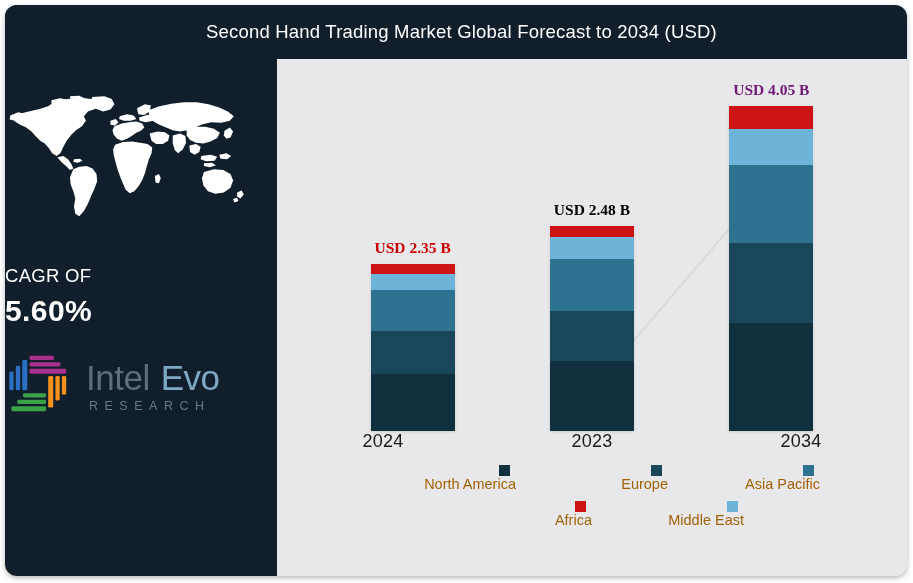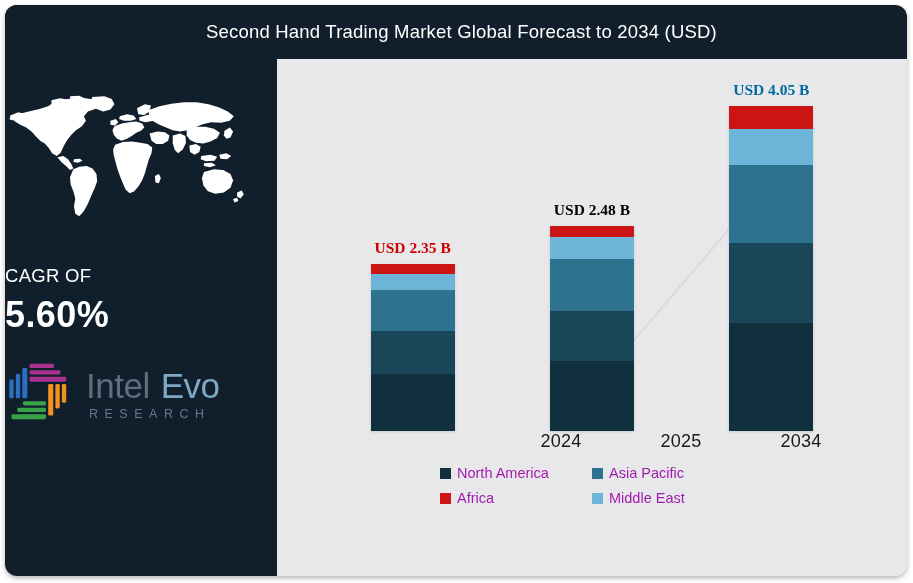--- a/index.html
+++ b/index.html
@@ -58,21 +58,21 @@
 
   .cagr-of {
     margin-top: 40px;
     font-size: 18.5px;
     letter-spacing: 0.3px;
     color: #ffffff;
     font-weight: 400;
   }
   .cagr-value {
     margin-top: 7px;
-    font-size: 36px;
+    font-size: 30px;
     font-weight: 700;
     letter-spacing: 0.4px;
     color: #ffffff;
   }
   .market-name {
     margin-top: 33px;
     font-size: 17.5px;
     color: #ffffff;
     font-weight: 400;
     letter-spacing: 0.1px;
@@ -182,21 +182,21 @@
   }
   .seg { width: 100%; }
 
   .year-row {
     position: absolute;
     left: 0;
     right: 0;
     top: 372px;
     height: 34px;
     display: flex;
-    justify-content: flex-end;
+    justify-content: space-between;
     padding: 0 46px;
     box-sizing: border-box;
     z-index: 2;
   }
   .year-cell {
     width: 120px;
     text-align: center;
     font-size: 18px;
     color: #1a1a1a;
     letter-spacing: 0.2px;
@@ -210,23 +210,24 @@
     z-index: 2;
   }
   .legend-row {
     display: flex;
     justify-content: center;
     align-items: center;
     margin-bottom: 9px;
   }
   .legend-item {
     display: flex;
-    align-items: center;
+    align-items: flex-end;
     font-size: 14.5px;
-    color: #a21caf;
+    color: #a16207;
+    flex-direction: column;
   }
   .legend-row.row1 .legend-item { width: 152px; }
   .legend-row.row2 .legend-item { width: 152px; }
   .legend-swatch {
     width: 11px;
     height: 11px;
     margin-right: 6px;
     flex: 0 0 11px;
   }
 </style>
@@ -357,44 +358,48 @@
               <div class="bar-label" style="color: #000000;">USD 2.48 B</div>
               <div class="bar-stack">
                 <div class="seg" style="background: rgb(204, 20, 20); height: 11px;"></div>
                 <div class="seg" style="background: rgb(108, 180, 216); height: 22px;"></div>
                 <div class="seg" style="background: rgb(45, 115, 144); height: 52px;"></div>
                 <div class="seg" style="background: rgb(26, 70, 89); height: 50px;"></div>
                 <div class="seg" style="background: rgb(16, 48, 61); height: 70px;"></div>
               </div>
             </div>
             <div class="bar-group">
-              <div class="bar-label" style="color: #0369a1; margin-top: 36px;">USD 4.05 B</div>
+              <div class="bar-label" style="color: #701a75; margin-top: 36px;">USD 4.05 B</div>
               <div class="bar-stack">
                 <div class="seg" style="background: rgb(204, 20, 20); height: 23px;"></div>
                 <div class="seg" style="background: rgb(108, 180, 216); height: 36px;"></div>
                 <div class="seg" style="background: rgb(45, 115, 144); height: 78px;"></div>
                 <div class="seg" style="background: rgb(26, 70, 89); height: 80px;"></div>
                 <div class="seg" style="background: rgb(16, 48, 61); height: 108px;"></div>
               </div>
             </div>
           </div>
 
         <div class="year-row">
             <div class="year-cell">2024</div>
-            <div class="year-cell">2025</div>
+            <div class="year-cell">2023</div>
             <div class="year-cell">2034</div>
           </div>
 
         <div class="legend">
           <div class="legend-row row1">
               <div class="legend-item">
                 <span class="legend-swatch" style="background: rgb(16, 48, 61);"></span>
                 <span>North America</span>
               </div>
               <div class="legend-item">
+                <span class="legend-swatch" style="background: rgb(26, 70, 89);"></span>
+                <span>Europe</span>
+              </div>
+              <div class="legend-item">
                 <span class="legend-swatch" style="background: rgb(45, 115, 144);"></span>
                 <span>Asia Pacific</span>
               </div>
             </div>
           <div class="legend-row row2">
               <div class="legend-item">
                 <span class="legend-swatch" style="background: rgb(204, 20, 20);"></span>
                 <span>Africa</span>
               </div>
               <div class="legend-item">

